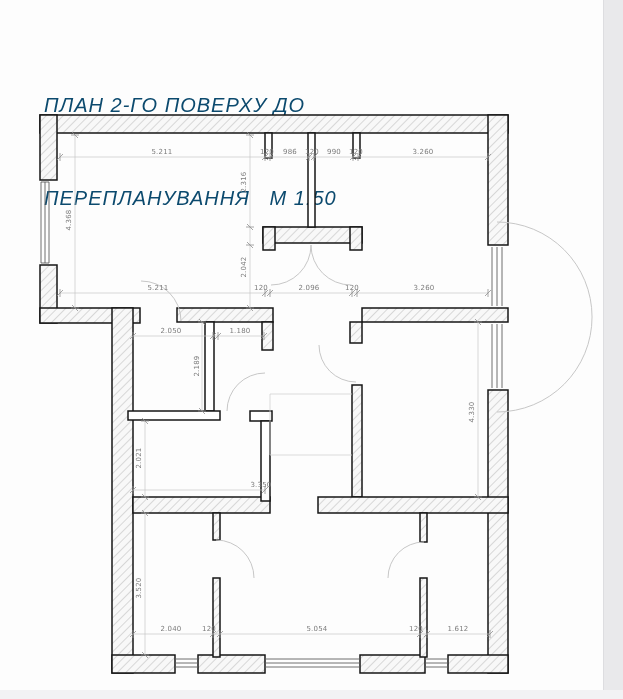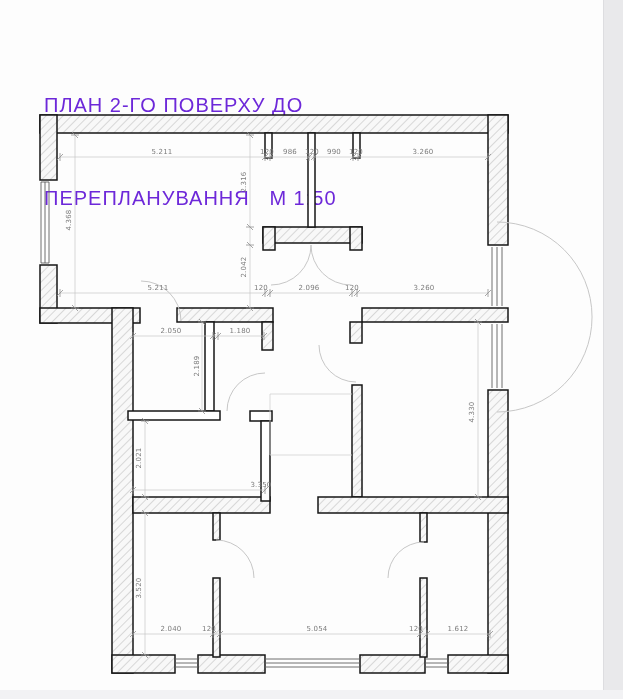--- a/index.html
+++ b/index.html
@@ -3,21 +3,21 @@
 <meta charset="utf-8">
 <style>
   html,body{margin:0;padding:0;}
   body{
     width:623px;height:699px;position:relative;overflow:hidden;
     background:#fdfdfd;font-family:"Liberation Sans",sans-serif;
   }
   .title{
     position:absolute;left:44px;top:28px;
     font-size:20px;line-height:31px;letter-spacing:1px;
-    color:#6d28d9;font-weight:400;white-space:pre;
+    color:#0c4a6e;font-weight:400;white-space:pre;font-style:italic;
   }
   svg.plan{position:absolute;left:0;top:0;}
   .wall{stroke:#161616;stroke-width:1.5;}
   .hatched{fill:url(#hatch);}
   .hollow{fill:#ffffff;}
   .glazing{stroke:#5f5f5f;stroke-width:0.9;fill:none;}
   .door{stroke:#c7c7c7;stroke-width:1;fill:none;}
   .shaft{stroke:#d2d2d2;stroke-width:0.8;fill:none;}
   .dimline{stroke:#c6c6c6;stroke-width:0.7;fill:none;}
   .tick{stroke:#8f8f8f;stroke-width:0.8;fill:none;}

